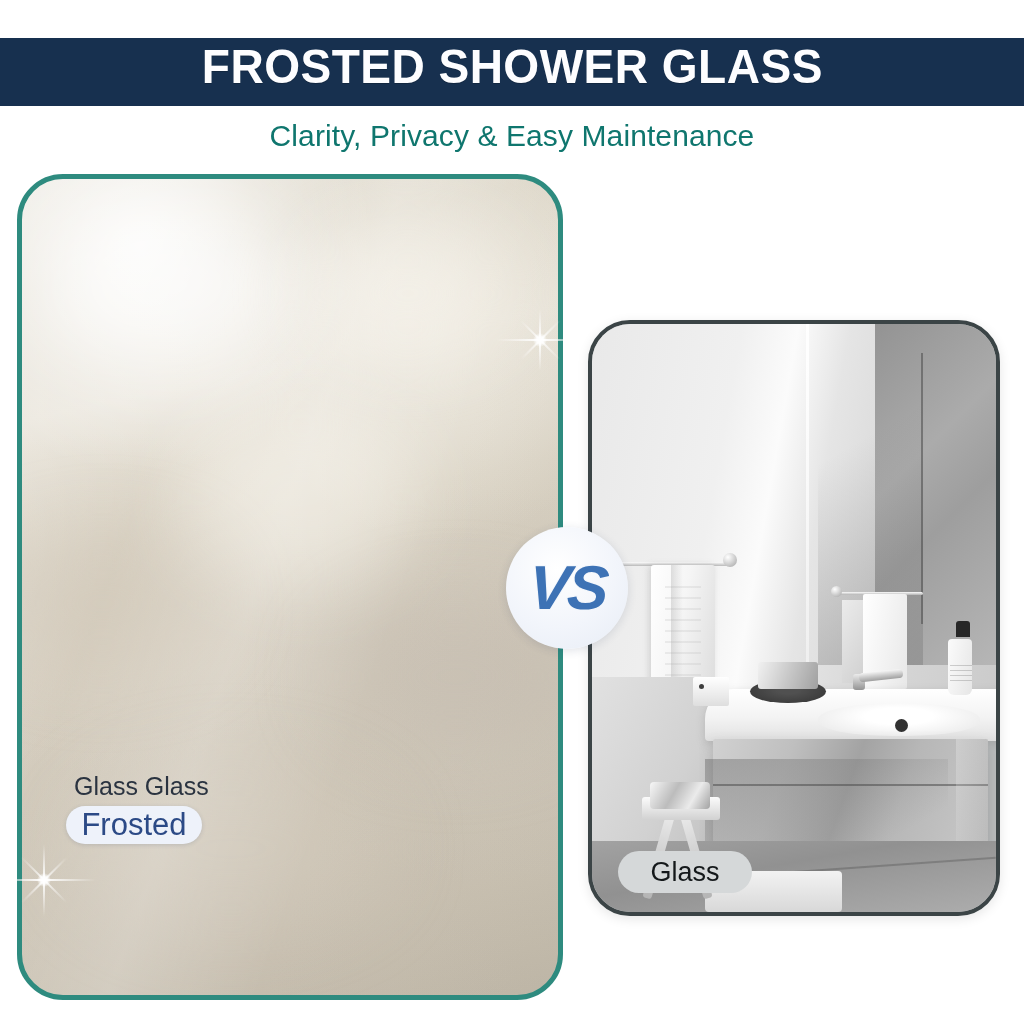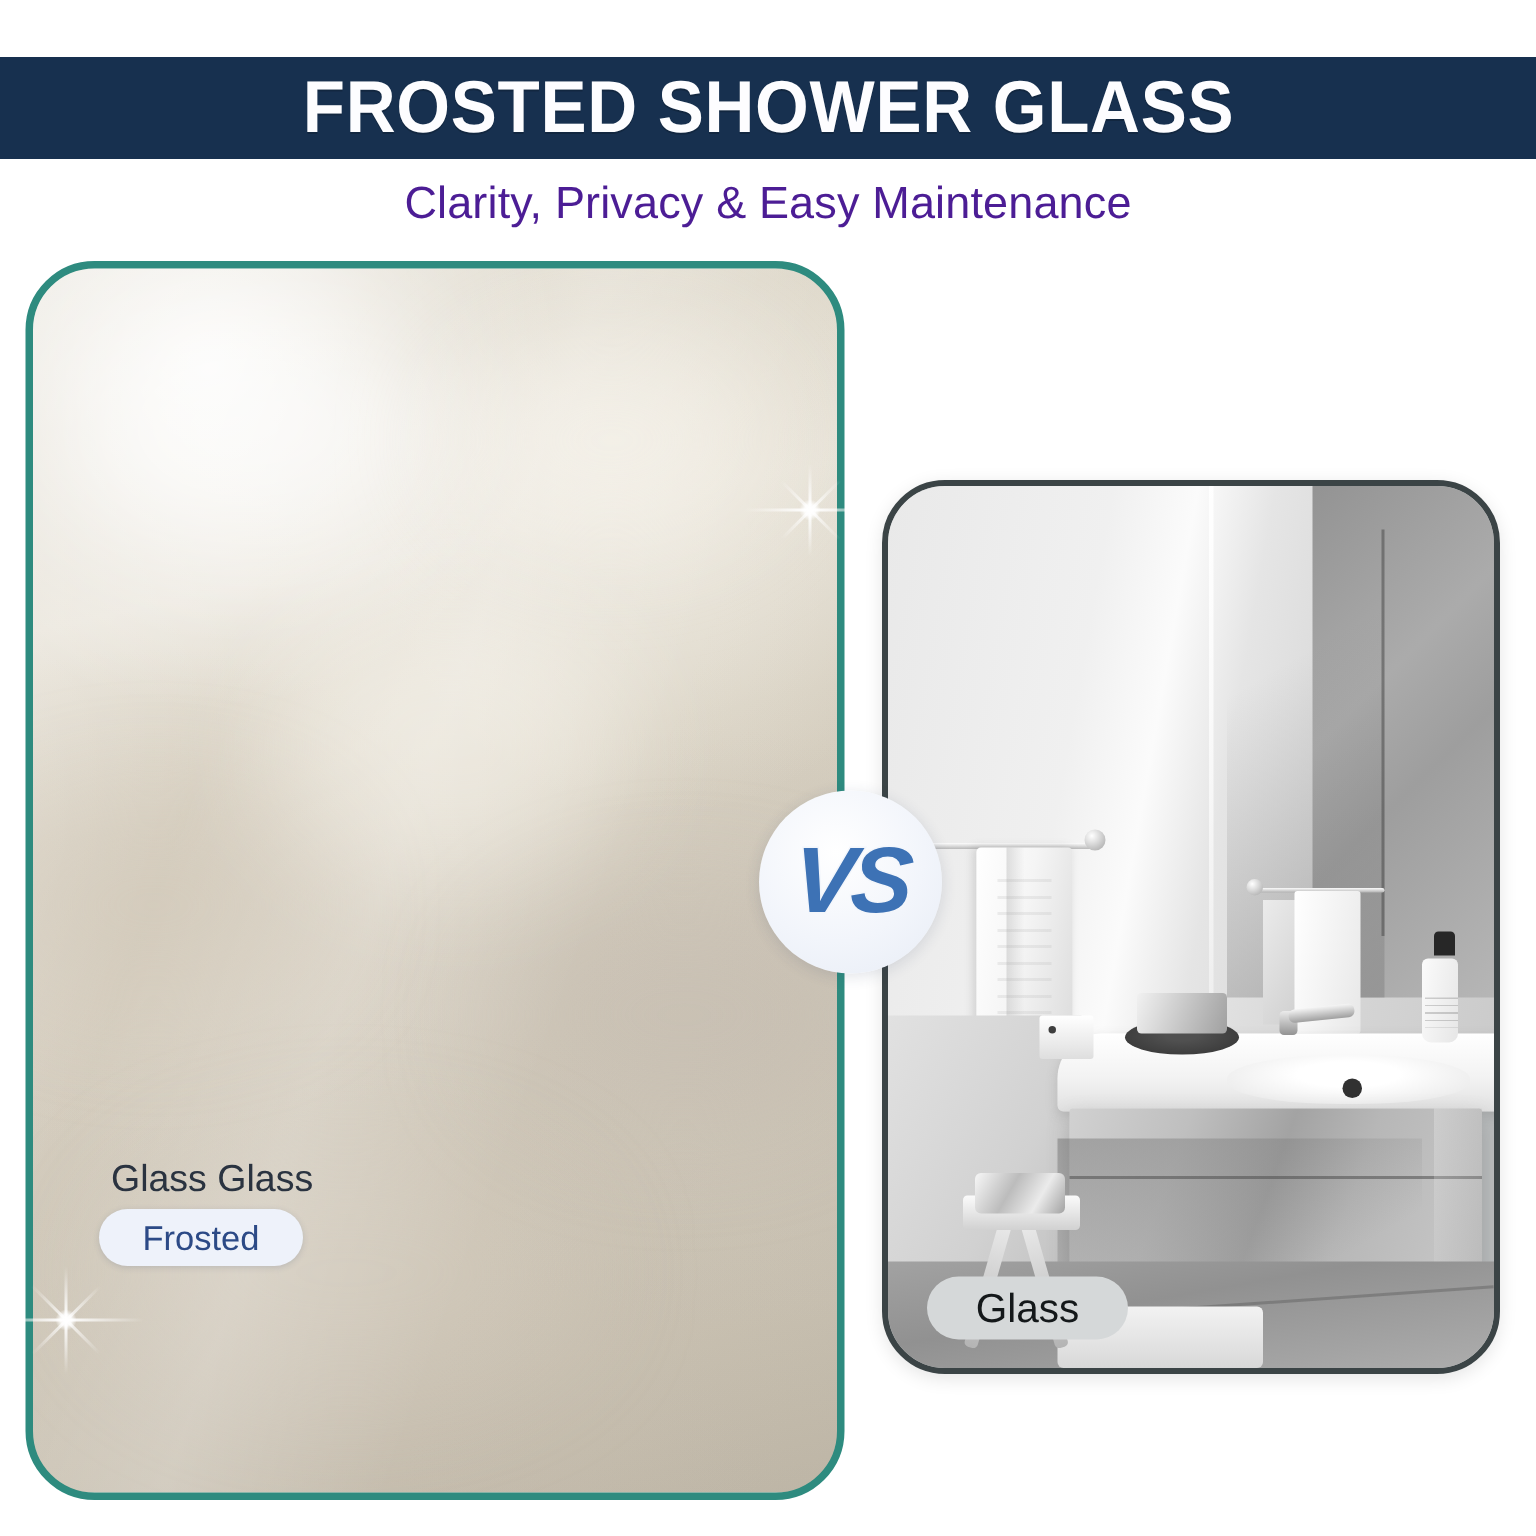--- a/index.html
+++ b/index.html
@@ -21,21 +21,20 @@
 
   
   .header-band {
     position: absolute;
     left: 0;
     top: 38px;
     width: 1024px;
     height: 68px;
     background: #17304f;
     display: flex;
-    align-items: center;
     justify-content: center;
   }
   .header-title {
     font-family: "Liberation Sans", sans-serif;
     font-weight: 700;
     font-size: 49px;
     letter-spacing: 0.5px;
     color: #fdfdff;
     text-transform: uppercase;
     transform: scaleX(0.94);
@@ -44,21 +43,21 @@
   }
   .subtitle {
     position: absolute;
     left: 0;
     top: 119px;
     width: 1024px;
     text-align: center;
     font-family: "Liberation Sans", sans-serif;
     font-weight: 400;
     font-size: 30px;
-    color: #4c1d95;
+    color: #0f766e;
     letter-spacing: 0.1px;
     white-space: nowrap;
   }
 
   
   .panel-frosted {
     position: absolute;
     left: 17px;
     top: 174px;
     width: 546px;
@@ -384,21 +383,21 @@
     white-space: nowrap;
     z-index: 5;
   }
   #pill-frosted {
     left: 66px;
     top: 806px;
     width: 136px;
     height: 38px;
     background: #eef2fa;
     color: #2c4a86;
-    font-size: 23px;
+    font-size: 31px;
     box-shadow: 0 1px 4px rgba(60,80,110,0.18);
   }
   #pill-clear {
     left: 618px;
     top: 851px;
     width: 134px;
     height: 42px;
     background: #d5d8d9;
     color: #14181a;
     font-size: 27px;

